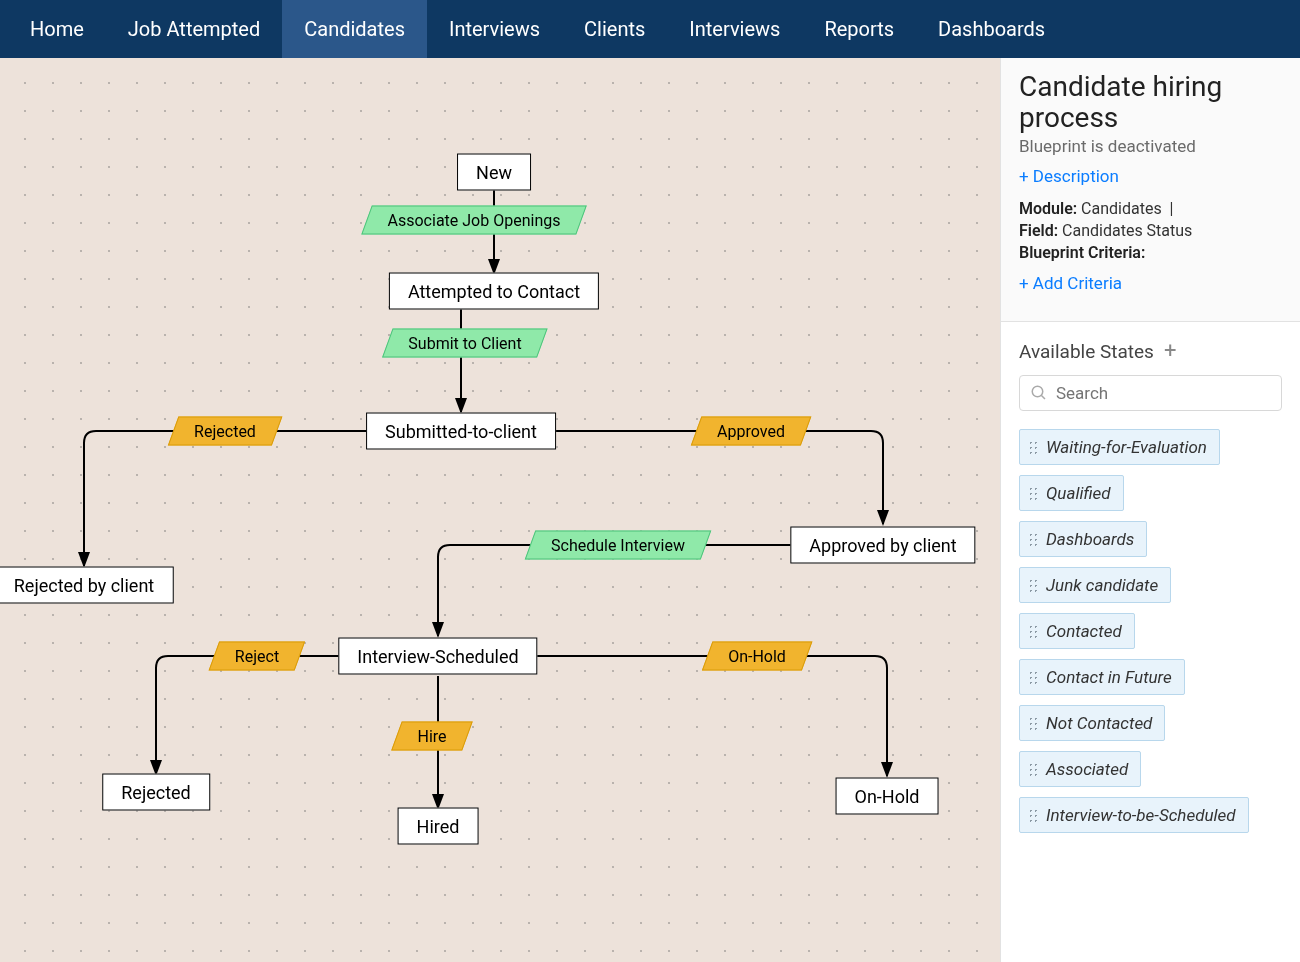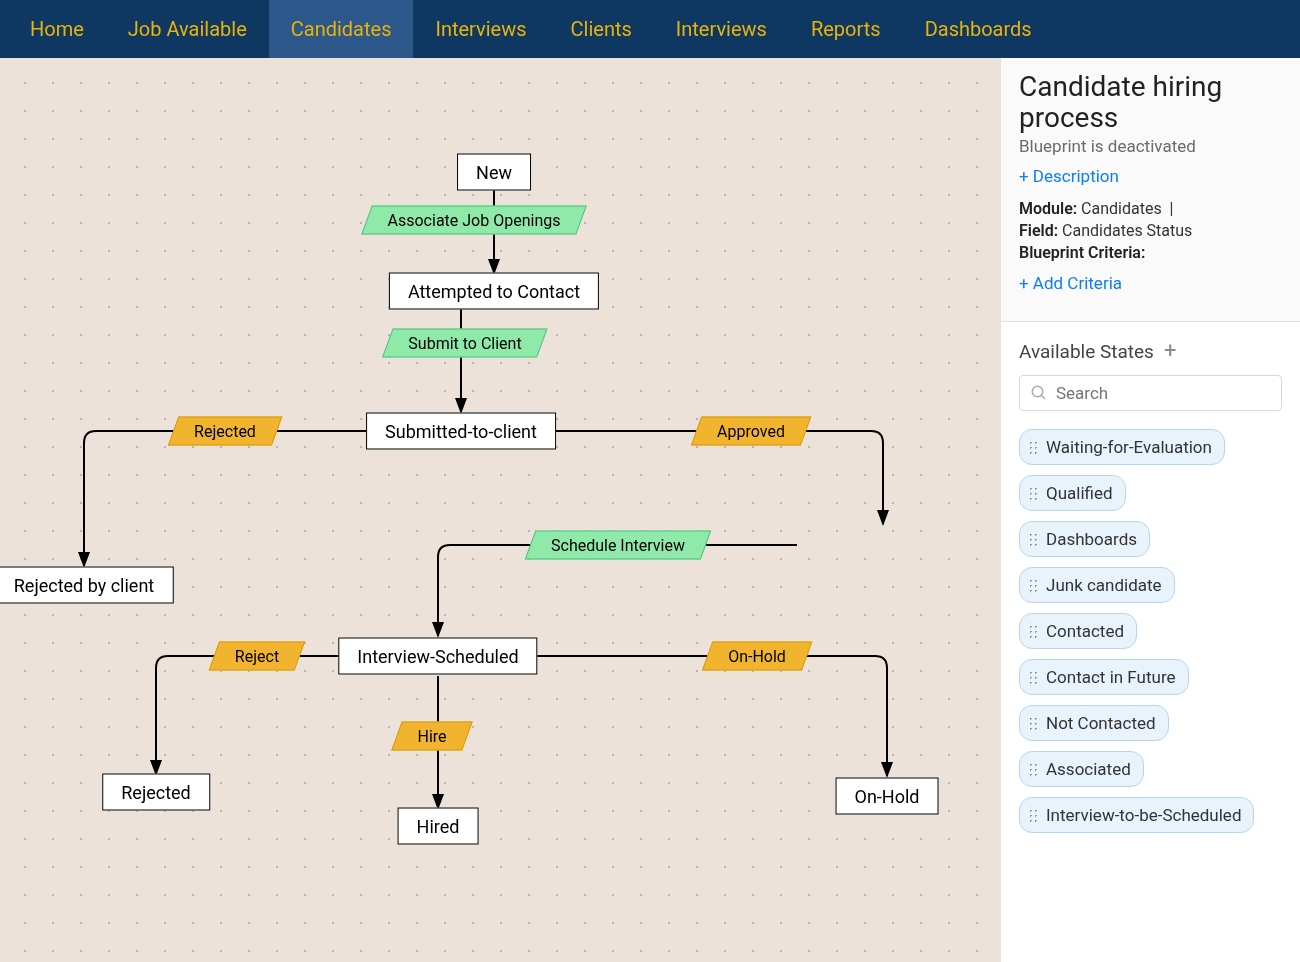--- a/index.html
+++ b/index.html
@@ -1,18 +1,18 @@
 <!DOCTYPE html>
 <html><head>
   <meta charset="utf-8">
   <style>
     * { margin: 0; padding: 0; box-sizing: border-box; font-family: -apple-system, BlinkMacSystemFont, "Segoe UI", Roboto, sans-serif; }
     body { width: 1300px; height: 962px; overflow: hidden; background: #fff; }
     .topnav { background: #0e3862; height: 58px; display: flex; align-items: center; padding: 0 8px; }
-    .topnav .navitem { color: #eab308; font-size: 20px; padding: 0 22px; height: 58px; display: flex; align-items: center; cursor: pointer; }
+    .topnav .navitem { color: #ffffff; font-size: 20px; padding: 0 22px; height: 58px; display: flex; align-items: center; cursor: pointer; }
     .topnav .navitem.active { background: #2b578a; }
     .main { display: flex; height: calc(962px - 58px); }
     .canvas { flex: 1; position: relative; background-color: #ede2da; background-image: radial-gradient(circle, rgba(90,90,90,0.35) 1px, transparent 1px); background-size: 28px 28px; background-position: 11px 11px; }
     .state { position: absolute; background: #fff; border: 1.5px solid #000; padding: 7px 18px; font-size: 18px; color: #000; text-align: left; transform: translate(-50%, -50%); white-space: nowrap; }
     .trans { position: absolute; font-size: 16px; color: #000; padding: 4px 20px; transform: translate(-50%, -50%) skewX(-20deg); white-space: nowrap; }
     .trans > span { display: inline-block; transform: skewX(20deg); }
     .t-green { background: #8fe9a9; border: 1.5px solid #4cc27a; }
     .t-orange { background: #f1b42e; border: 1.5px solid #d99b08; }
     .side { width: 300px; border-left: 1px solid #e2e2e2; background: #fff; display: flex; flex-direction: column; }
     .side-header { padding: 20px 0 6px 0; border-bottom: 1px solid #e2e2e2; }
@@ -24,30 +24,30 @@
     .meta-row { font-size: 16px; margin: 3px 0; color: #333; }
     .meta-row b { color: #222; font-weight: 600; }
     .avail { padding: 18px; }
     .avail-head { display: flex; align-items: center; margin-bottom: 12px; }
     .avail-head h3 { font-size: 19px; font-weight: 400; color: #444; }
     .plus { margin-left: 10px; font-size: 22px; color: #888; cursor: pointer; line-height: 1; }
     .search-wrap { display: flex; align-items: center; border: 1px solid #d8d8d8; border-radius: 4px; padding: 7px 10px; margin-bottom: 18px; }
     .search-wrap svg { flex-shrink: 0; }
     .search-wrap input { border: none; outline: none; flex: 1; font-size: 17px; margin-left: 8px; color: #8b5cf6; background: transparent; }
     .chips { display: flex; flex-direction: column; align-items: flex-start; gap: 10px; }
-    .chip { background: #e8f3fb; border: 1px solid #b8d7ec; border-radius: 13px; padding: 7px 12px 7px 8px; font-size: 17px; color: #333; cursor: grab; display: inline-flex; align-items: center; }
+    .chip { background: #e8f3fb; border: 1px solid #b8d7ec; border-radius: 2px; padding: 7px 12px 7px 8px; font-size: 17px; color: #333; cursor: grab; display: inline-flex; align-items: center; font-style: italic; }
     .grip { display: inline-block; width: 10px; height: 14px; margin-right: 8px; background-image: radial-gradient(circle, #8c9aa5 1px, transparent 1px); background-size: 5px 5px; }
     svg.lines { position: absolute; left: 0; top: 0; }
   </style>
 </head>
 <body>
 
 <div class="topnav">
   <div class="navitem">Home</div>
-  <div class="navitem">Job Available</div>
+  <div class="navitem">Job Attempted</div>
   <div class="navitem active">Candidates</div>
   <div class="navitem">Interviews</div>
   <div class="navitem">Clients</div>
   <div class="navitem">Interviews</div>
   <div class="navitem">Reports</div>
   <div class="navitem">Dashboards</div>
 </div>
 
 <div class="main">
   <div class="canvas">
@@ -72,20 +72,21 @@
 
       <line x1="438" y1="618" x2="438" y2="750" stroke="#000" stroke-width="2" marker-end="url(#arrow)"></line>
 
       <path d="M 528 598 L 875 598 Q 887 598 887 610 L 887 718" fill="none" stroke="#000" stroke-width="2" marker-end="url(#arrow)"></path>
     </svg>
 
     <div class="state" style="left:494px; top:114px;">New</div>
     <div class="state" style="left:494px; top:233px;">Attempted to Contact</div>
     <div class="state" style="left:461px; top:373px;">Submitted-to-client</div>
     <div class="state" style="left:84px; top:527px;">Rejected by client</div>
+    <div class="state" style="left:883px; top:487px;">Approved by client</div>
     <div class="state" style="left:438px; top:598px;">Interview-Scheduled</div>
     <div class="state" style="left:156px; top:734px;">Rejected</div>
     <div class="state" style="left:438px; top:768px;">Hired</div>
     <div class="state" style="left:887px; top:738px;">On-Hold</div>
 
     <div class="trans t-green" style="left:474px; top:162px;"><span>Associate Job Openings</span></div>
     <div class="trans t-green" style="left:465px; top:285px;"><span>Submit to Client</span></div>
     <div class="trans t-orange" style="left:225px; top:373px;"><span>Rejected</span></div>
     <div class="trans t-orange" style="left:751px; top:373px;"><span>Approved</span></div>
     <div class="trans t-green" style="left:618px; top:487px;"><span>Schedule Interview</span></div>

